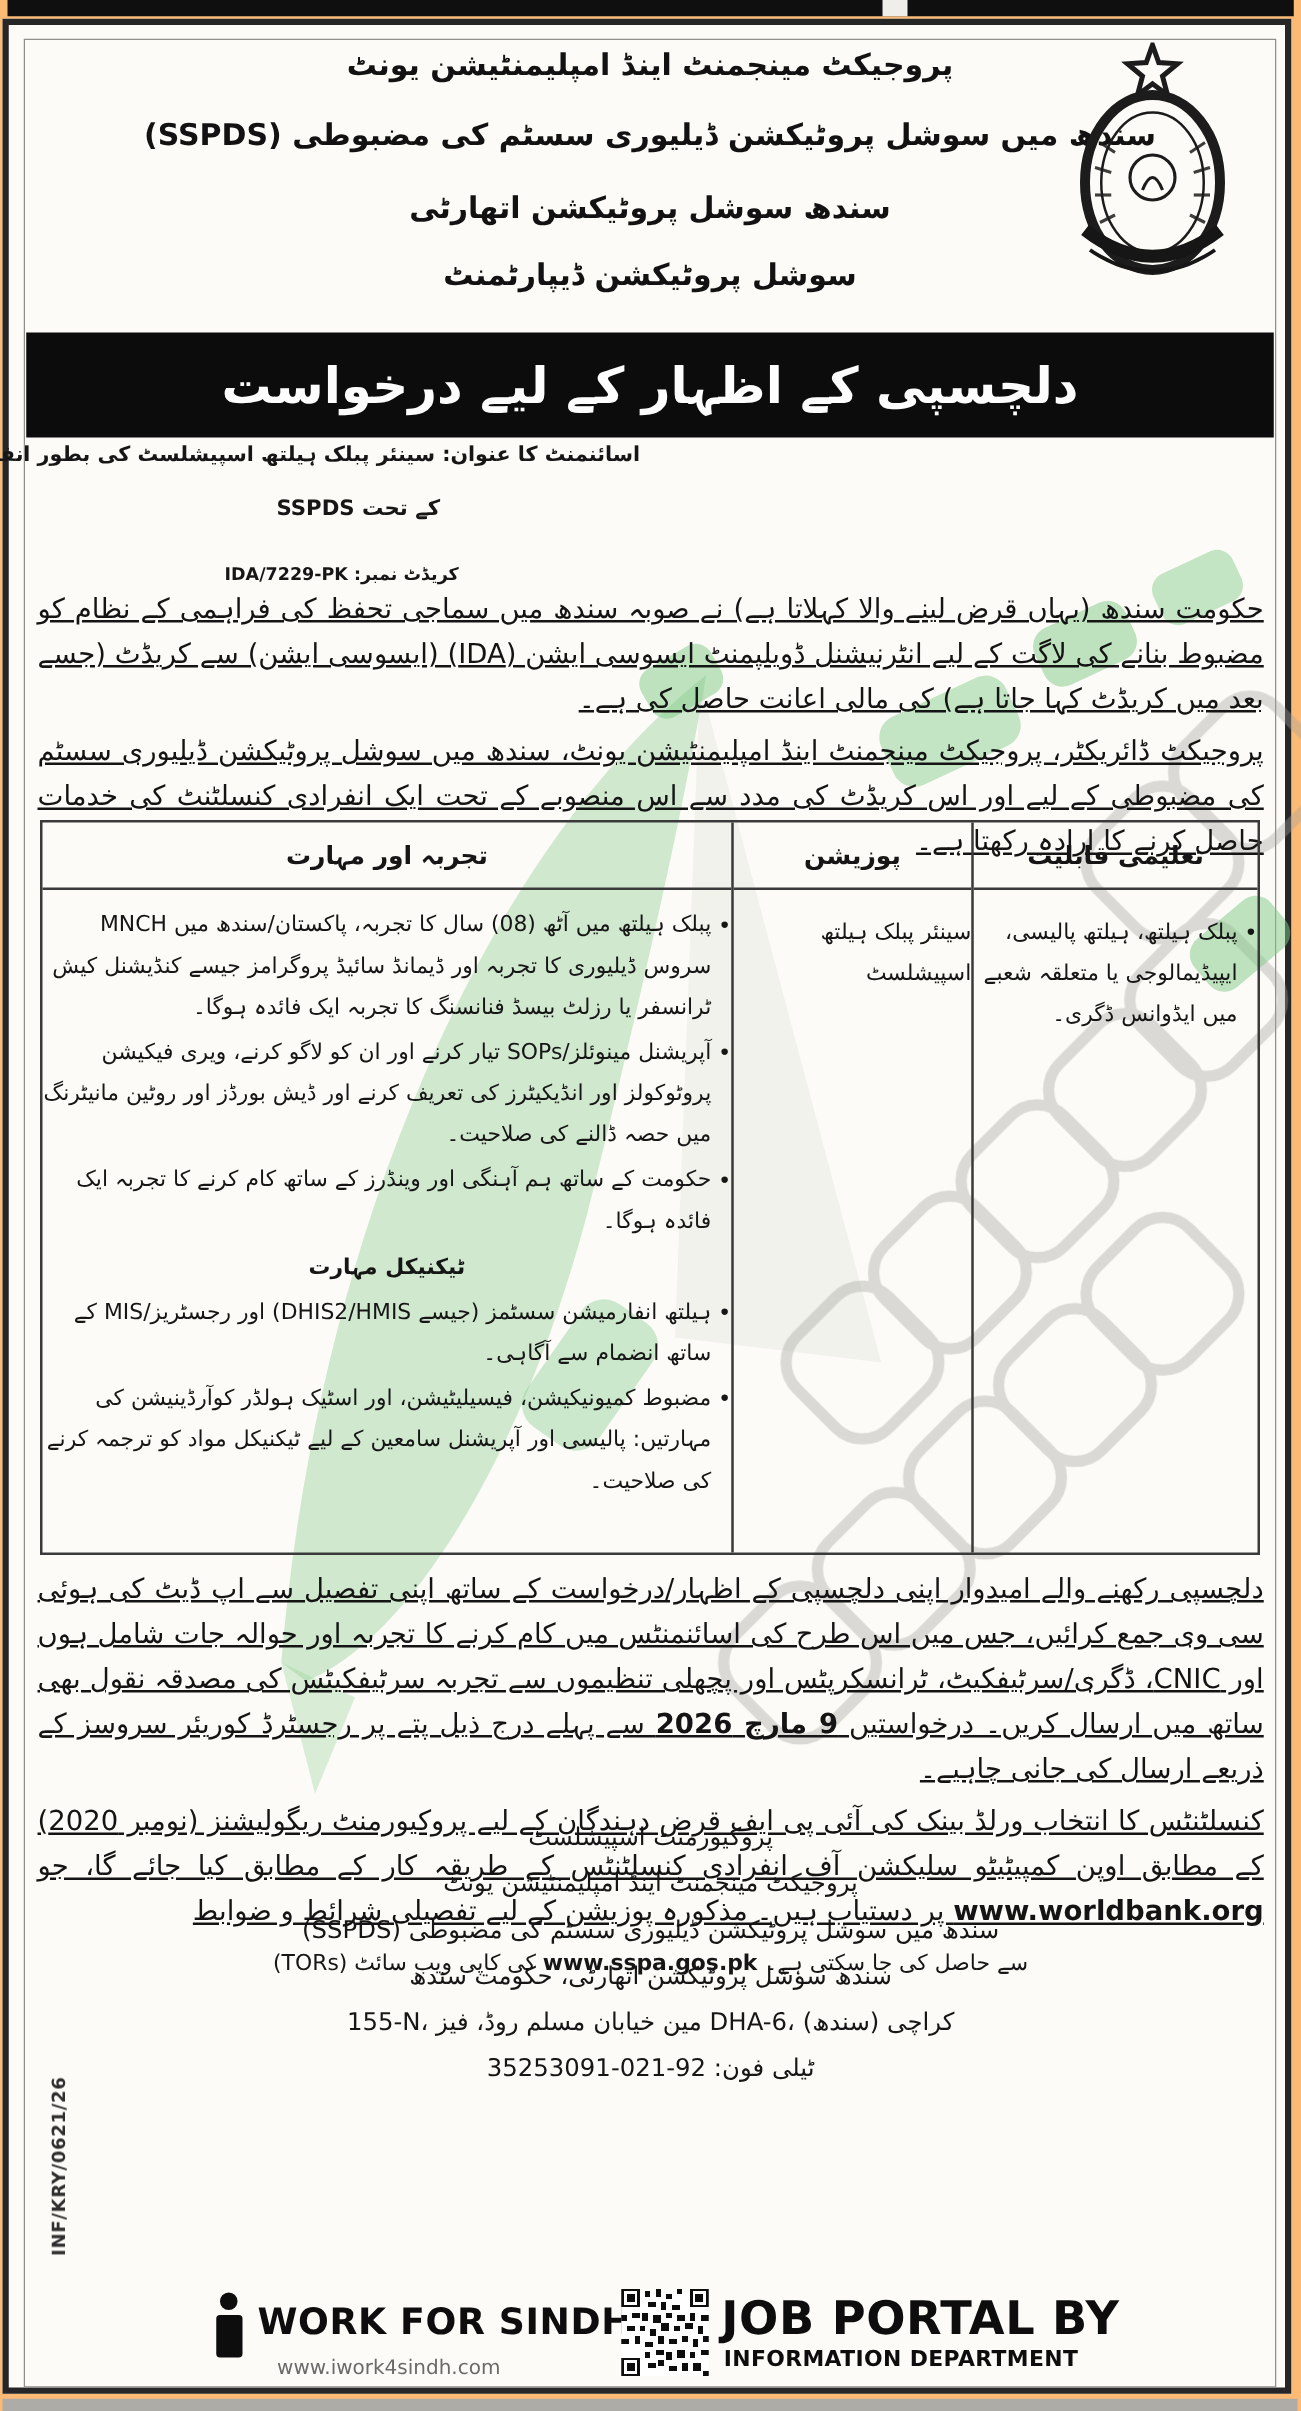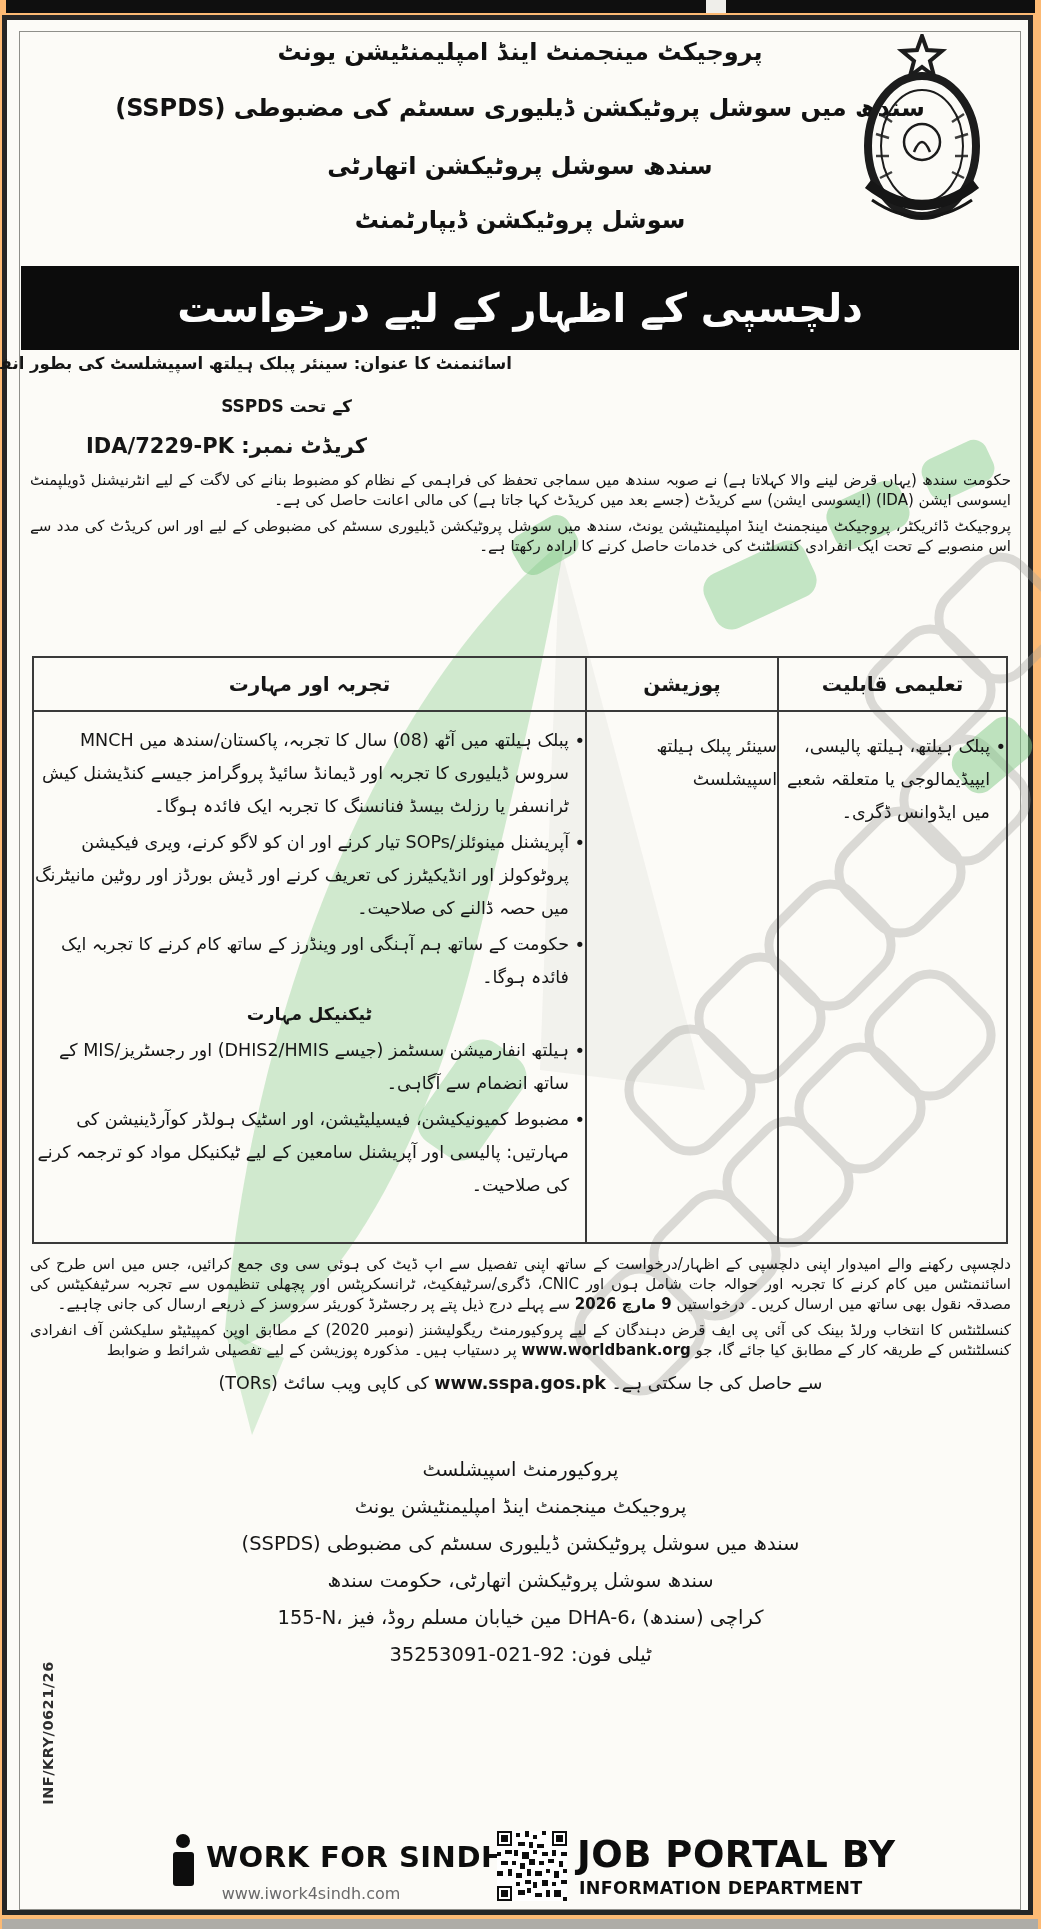--- a/index.html
+++ b/index.html
@@ -12,23 +12,23 @@
   #outer-frame{left:2px;top:15px;width:1031px;height:1900px;border:5px solid #262626;background:#fcfbf7;box-sizing:border-box;}
   #inner-line{left:19px;top:31px;width:1000px;height:1877px;border:1px solid #8f8f8a;}
   #bottom-band{left:2px;top:1919px;width:1036px;height:10px;background:#aeaca7;}
   
   .hline{left:100px;width:840px;text-align:center;direction:rtl;font-size:24px;font-weight:bold;color:#121212;}
   
   #banner{left:21px;top:266px;width:998px;height:84px;background:#0c0c0c;display:flex;align-items:center;justify-content:center;}
   #banner .t{color:#fdfdfd;font-size:40px;font-weight:bold;direction:rtl;text-align:center;}
   #assignment-title{left:92px;top:354px;width:420px;text-align:right;direction:rtl;font-size:16.5px;font-weight:bold;white-space:nowrap;}
   #under-sspds{left:152px;top:396px;width:200px;text-align:right;direction:ltr;font-size:17px;font-weight:bold;white-space:nowrap;}
-  #credit-no{left:97px;top:434px;width:270px;text-align:right;direction:rtl;font-size:21px;font-weight:bold;white-space:nowrap;}
+  #credit-no{left:97px;top:452px;width:270px;text-align:right;direction:rtl;font-size:14px;font-weight:bold;white-space:nowrap;}
   #intro-flow{left:30px;top:470px;width:981px;}
-  .para{direction:rtl;text-align:justify;text-align-last:right;font-size:15px;line-height:20px;color:#141414;}
+  .para{direction:rtl;text-align:justify;text-align-last:right;font-size:22px;line-height:36px;color:#141414;text-decoration:underline;}
   #intro-flow .para + .para{margin-top:6px;}
   
   #eoi-table{left:32px;top:656px;width:976px;height:588px;border:2px solid #3a3a3a;box-sizing:border-box;
              display:flex;direction:rtl;background:transparent;}
   .col{box-sizing:border-box;}
   .col-position{width:192px;border-left:2px solid #3a3a3a;}
   .col-qualification{width:229px;border-left:2px solid #3a3a3a;}
   .col-experience{flex:1;}
   .col-head{height:54px;border-bottom:2px solid #3a3a3a;display:flex;align-items:center;justify-content:center;
             font-size:20px;font-weight:bold;direction:rtl;box-sizing:border-box;}

